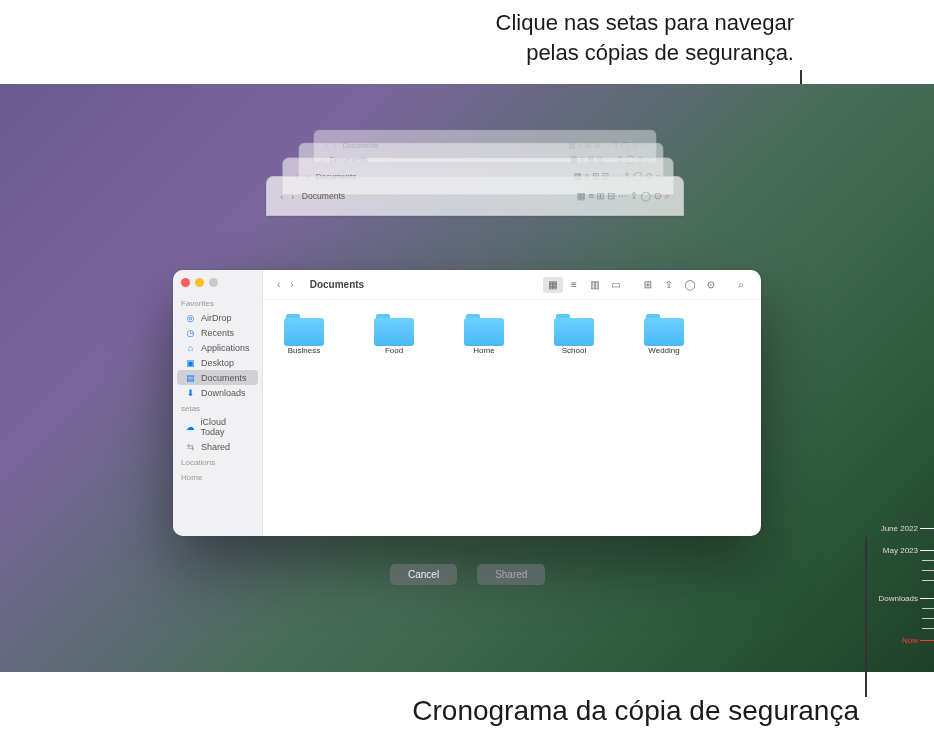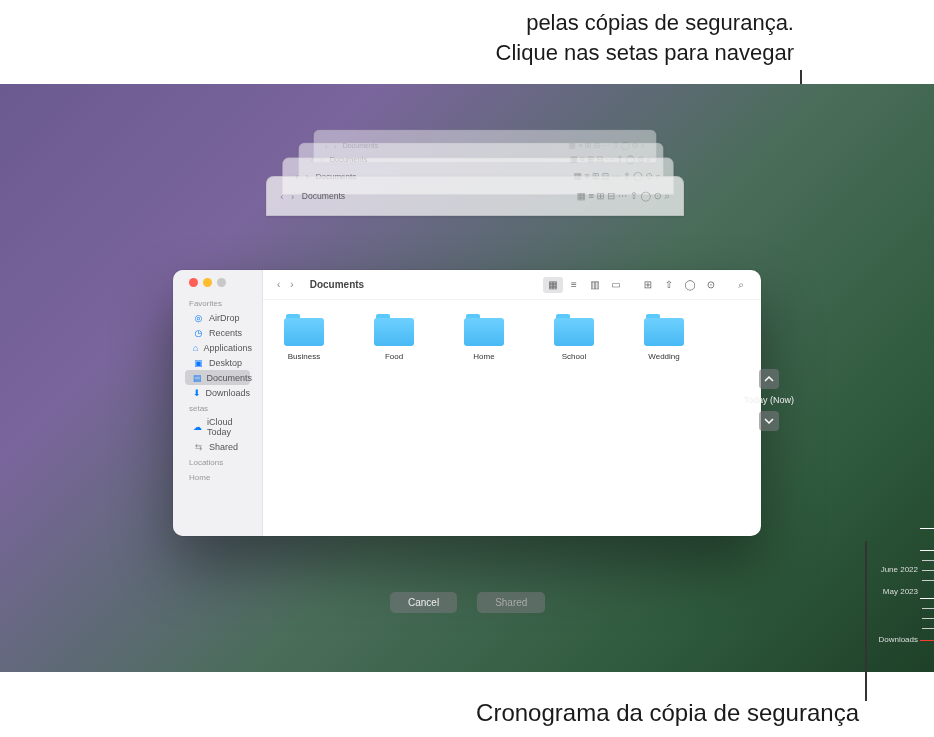--- a/index.html
+++ b/index.html
@@ -25,21 +25,21 @@
     top: 62px;
     right: -8px;
     width: 2px;
     height: 326px;
     background: #333;
   }
   .callout-bottom {
     position: absolute;
     bottom: 10px;
     right: 75px;
-    font-size: 24px;
+    font-size: 28px;
     color: #1a1a1a;
   }
   .callout-bottom .line {
     position: absolute;
     top: -158px;
     right: -8px;
     width: 2px;
     height: 160px;
     background: #333;
   }
@@ -85,21 +85,21 @@
     height: 266px;
     background: #fff;
     border-radius: 10px;
     box-shadow: 0 30px 60px rgba(0,0,0,0.4), 0 0 0 1px rgba(0,0,0,0.05);
     display: flex;
     overflow: hidden;
   }
   .sidebar {
     width: 90px;
     background: rgba(235,235,238,0.7);
-    padding: 8px 8px;
+    padding: 8px 0;
     font-size: 9px;
     color: #555;
     border-right: 1px solid rgba(0,0,0,0.06);
   }
   .traffic {
     display:flex;
     gap:5px;
     padding: 0 8px 8px;
   }
   .dot { width:9px; height:9px; border-radius:50%; }
@@ -160,21 +160,20 @@
     flex:1;
     padding: 14px 12px;
     display: flex;
     gap: 32px;
     align-items: flex-start;
   }
   .folder-item {
     display:flex;
     flex-direction:column;
     align-items:center;
-    gap:6px;
     font-size:8px;
     color:#333;
     width:58px;
   }
   .folder-icon {
     width:40px;
     height:32px;
     position:relative;
   }
   .folder-icon::before {
@@ -191,21 +190,21 @@
     top:4px; left:0;
     width:100%; height:28px;
     background:linear-gradient(#6dd0ff,#49b9f4);
     border-radius:3px;
   }
 
   
   .actions {
     position:absolute;
     left: 390px;
-    top: 508px;
+    top: 480px;
     display:flex;
     gap:20px;
   }
   .actions button {
     font-size:10px;
     padding:5px 18px;
     border-radius:5px;
     border:none;
     background:rgba(120,120,125,0.55);
     color:#eee;
@@ -243,38 +242,37 @@
     width:70px;
     height:140px;
     font-size:8px;
     color:#ddd;
   }
   .tl-label {
     position:absolute;
     right:16px;
     text-align:right;
     white-space:nowrap;
-    margin-top:41px;
   }
   .tl-tick {
     position:absolute;
     right:0;
     width:12px;
     height:1px;
     background:#ccc;
   }
   .tl-tick.major { width:14px; background:#fff; }
   .tl-now { color:#ff3b30; }
 </style>
 </head>
 <body>
 
 <div class="callout-top">
+  <div>Clique nas setas para navegar</div>
   <div>pelas cópias de segurança.</div>
-  <div>Clique nas setas para navegar</div>
   <div class="line"></div>
 </div>
 
 <div class="desktop">
 
   <div class="stack">
     <div class="ghost" style="top:-74px; left:10px; transform:scale(.78); opacity:.5">
       <span class="chev">‹</span>
       <span class="chev">›</span>
       <span class="title">Documents</span>
@@ -398,33 +396,20 @@
         </div>
       </div>
     </div>
   </div>
 
   <div class="actions">
     <button>Cancel</button>
     <button class="disabled">Shared</button>
   </div>
 
-  <div class="nav-arrows">
-    <div class="arrow-btn">
-      <svg width="10" height="10" viewBox="0 0 10 10">
-          <path d="M1 7 L5 3 L9 7" stroke="#fff" stroke-width="1.5" fill="none"></path>
-        </svg>
-    </div>
-    <div>Today (Now)</div>
-    <div class="arrow-btn">
-      <svg width="10" height="10" viewBox="0 0 10 10">
-          <path d="M1 3 L5 7 L9 3" stroke="#fff" stroke-width="1.5" fill="none"></path>
-        </svg>
-    </div>
-  </div>
 
   <div class="timeline">
     <div class="tl-label" style="top:0">June 2022</div>
     <div class="tl-tick major" style="top:4px"></div>
     <div class="tl-label" style="top:22px">May 2023</div>
     <div class="tl-tick major" style="top:26px"></div>
     <div class="tl-tick" style="top:36px"></div>
     <div class="tl-tick" style="top:46px"></div>
     <div class="tl-tick" style="top:56px"></div>
     <div class="tl-label" style="top:70px">Downloads</div>

